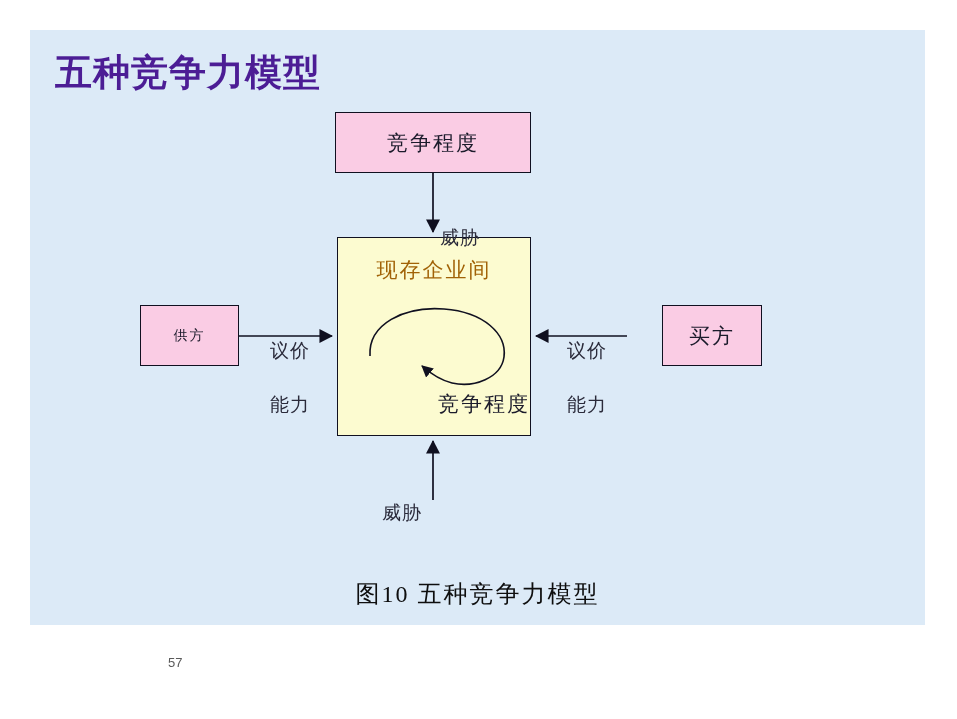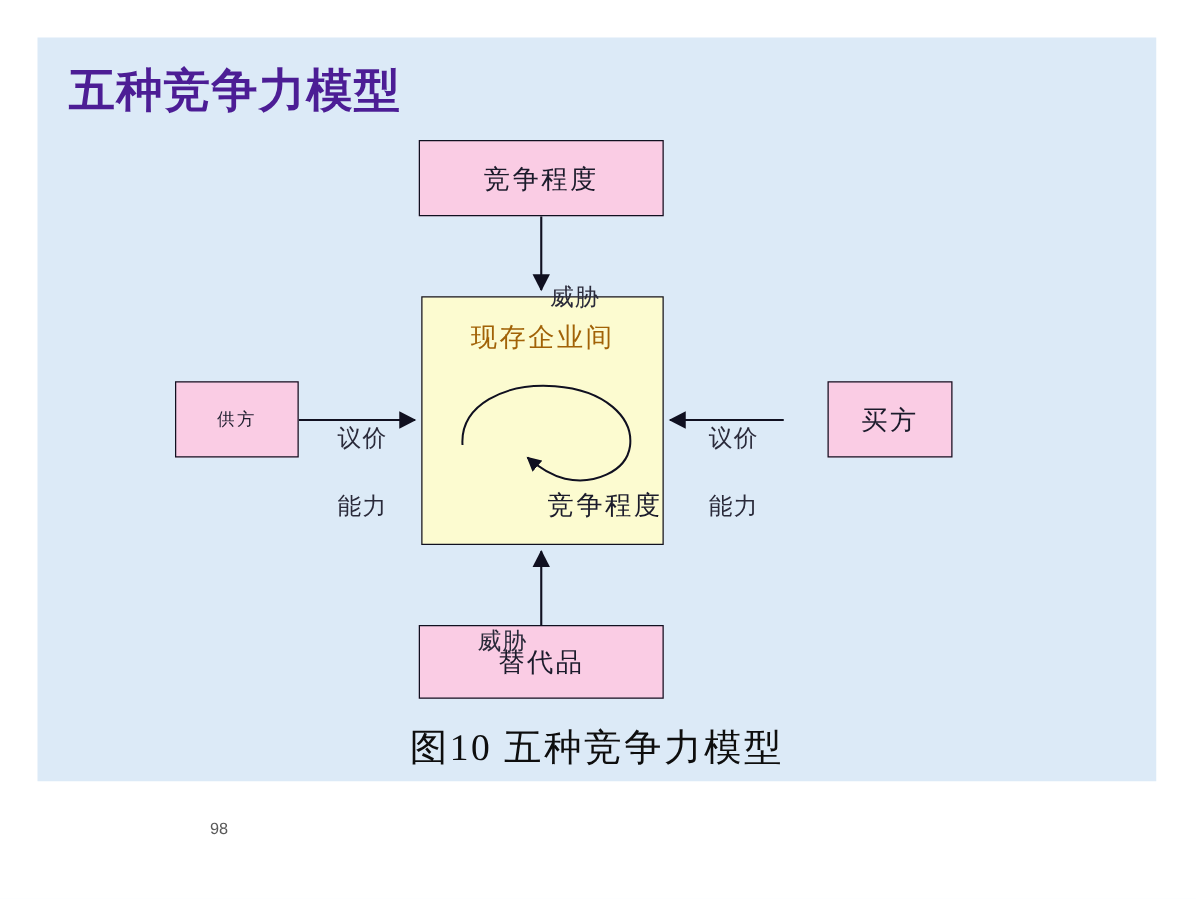--- a/index.html
+++ b/index.html
@@ -144,21 +144,21 @@
     pointer-events: none;
   }
 
   
   #figure-caption {
     position: absolute;
     left: 0;
     right: 0;
     top: 548px;
     text-align: center;
-    font-size: 30px;
+    font-size: 24px;
     letter-spacing: 2px;
     color: #0e0e0e;
     font-family: "Liberation Serif", "DejaVu Serif", serif;
   }
 
   
   #page-number {
     position: absolute;
     left: 168px;
     top: 655px;
@@ -212,31 +212,28 @@
     </div>
 
     <div class="node pink" id="node-suppliers">
       <span>供方</span>
     </div>
 
     <div class="node pink" id="node-buyers">
       <span>买方</span>
     </div>
 
-    <div class="node pink" id="node-substitutes">
-      <span>替代品</span>
-    </div>
 
     <div class="conn-label" id="label-threat-top">威胁</div>
     <div class="conn-label" id="label-threat-bottom">威胁</div>
 
     <div class="conn-label" id="label-sup-1">议价</div>
     <div class="conn-label" id="label-sup-2">能力</div>
 
     <div class="conn-label" id="label-buy-1">议价</div>
     <div class="conn-label" id="label-buy-2">能力</div>
 
     <div id="figure-caption">图10  五种竞争力模型</div>
 
   </div>
 </div>
 
-<div id="page-number">98</div>
+<div id="page-number">57</div>
 
 </body></html>

